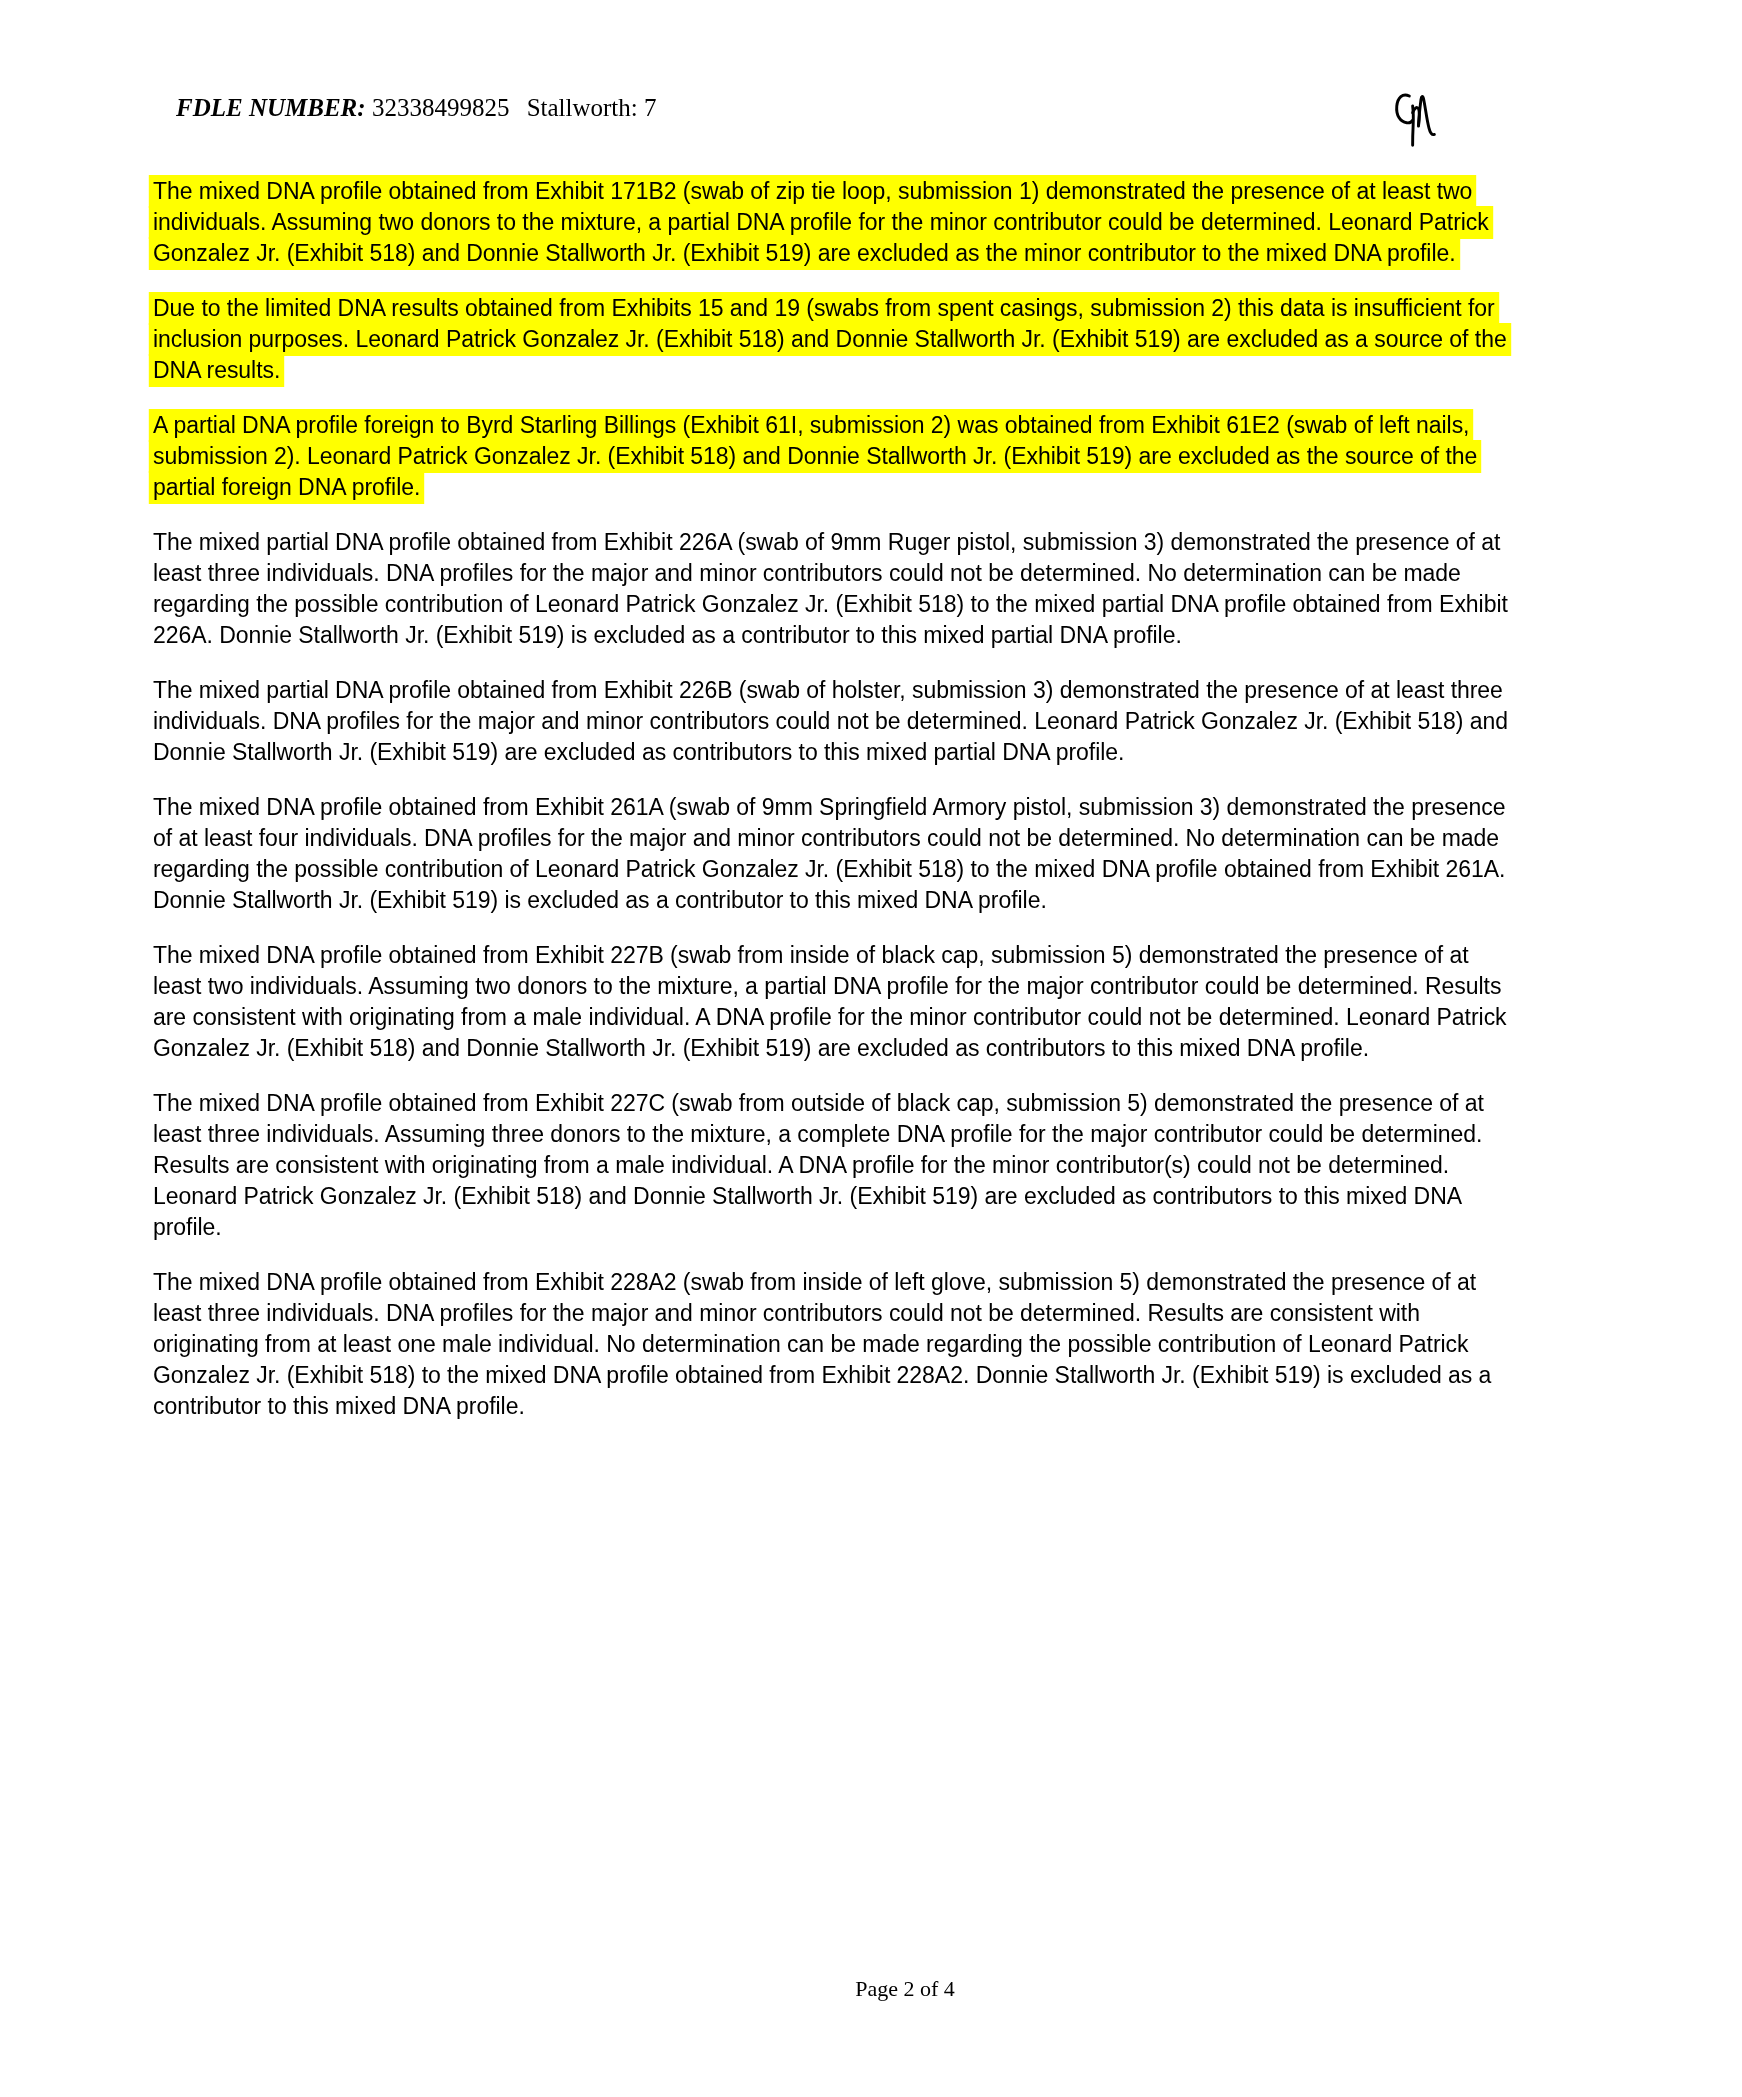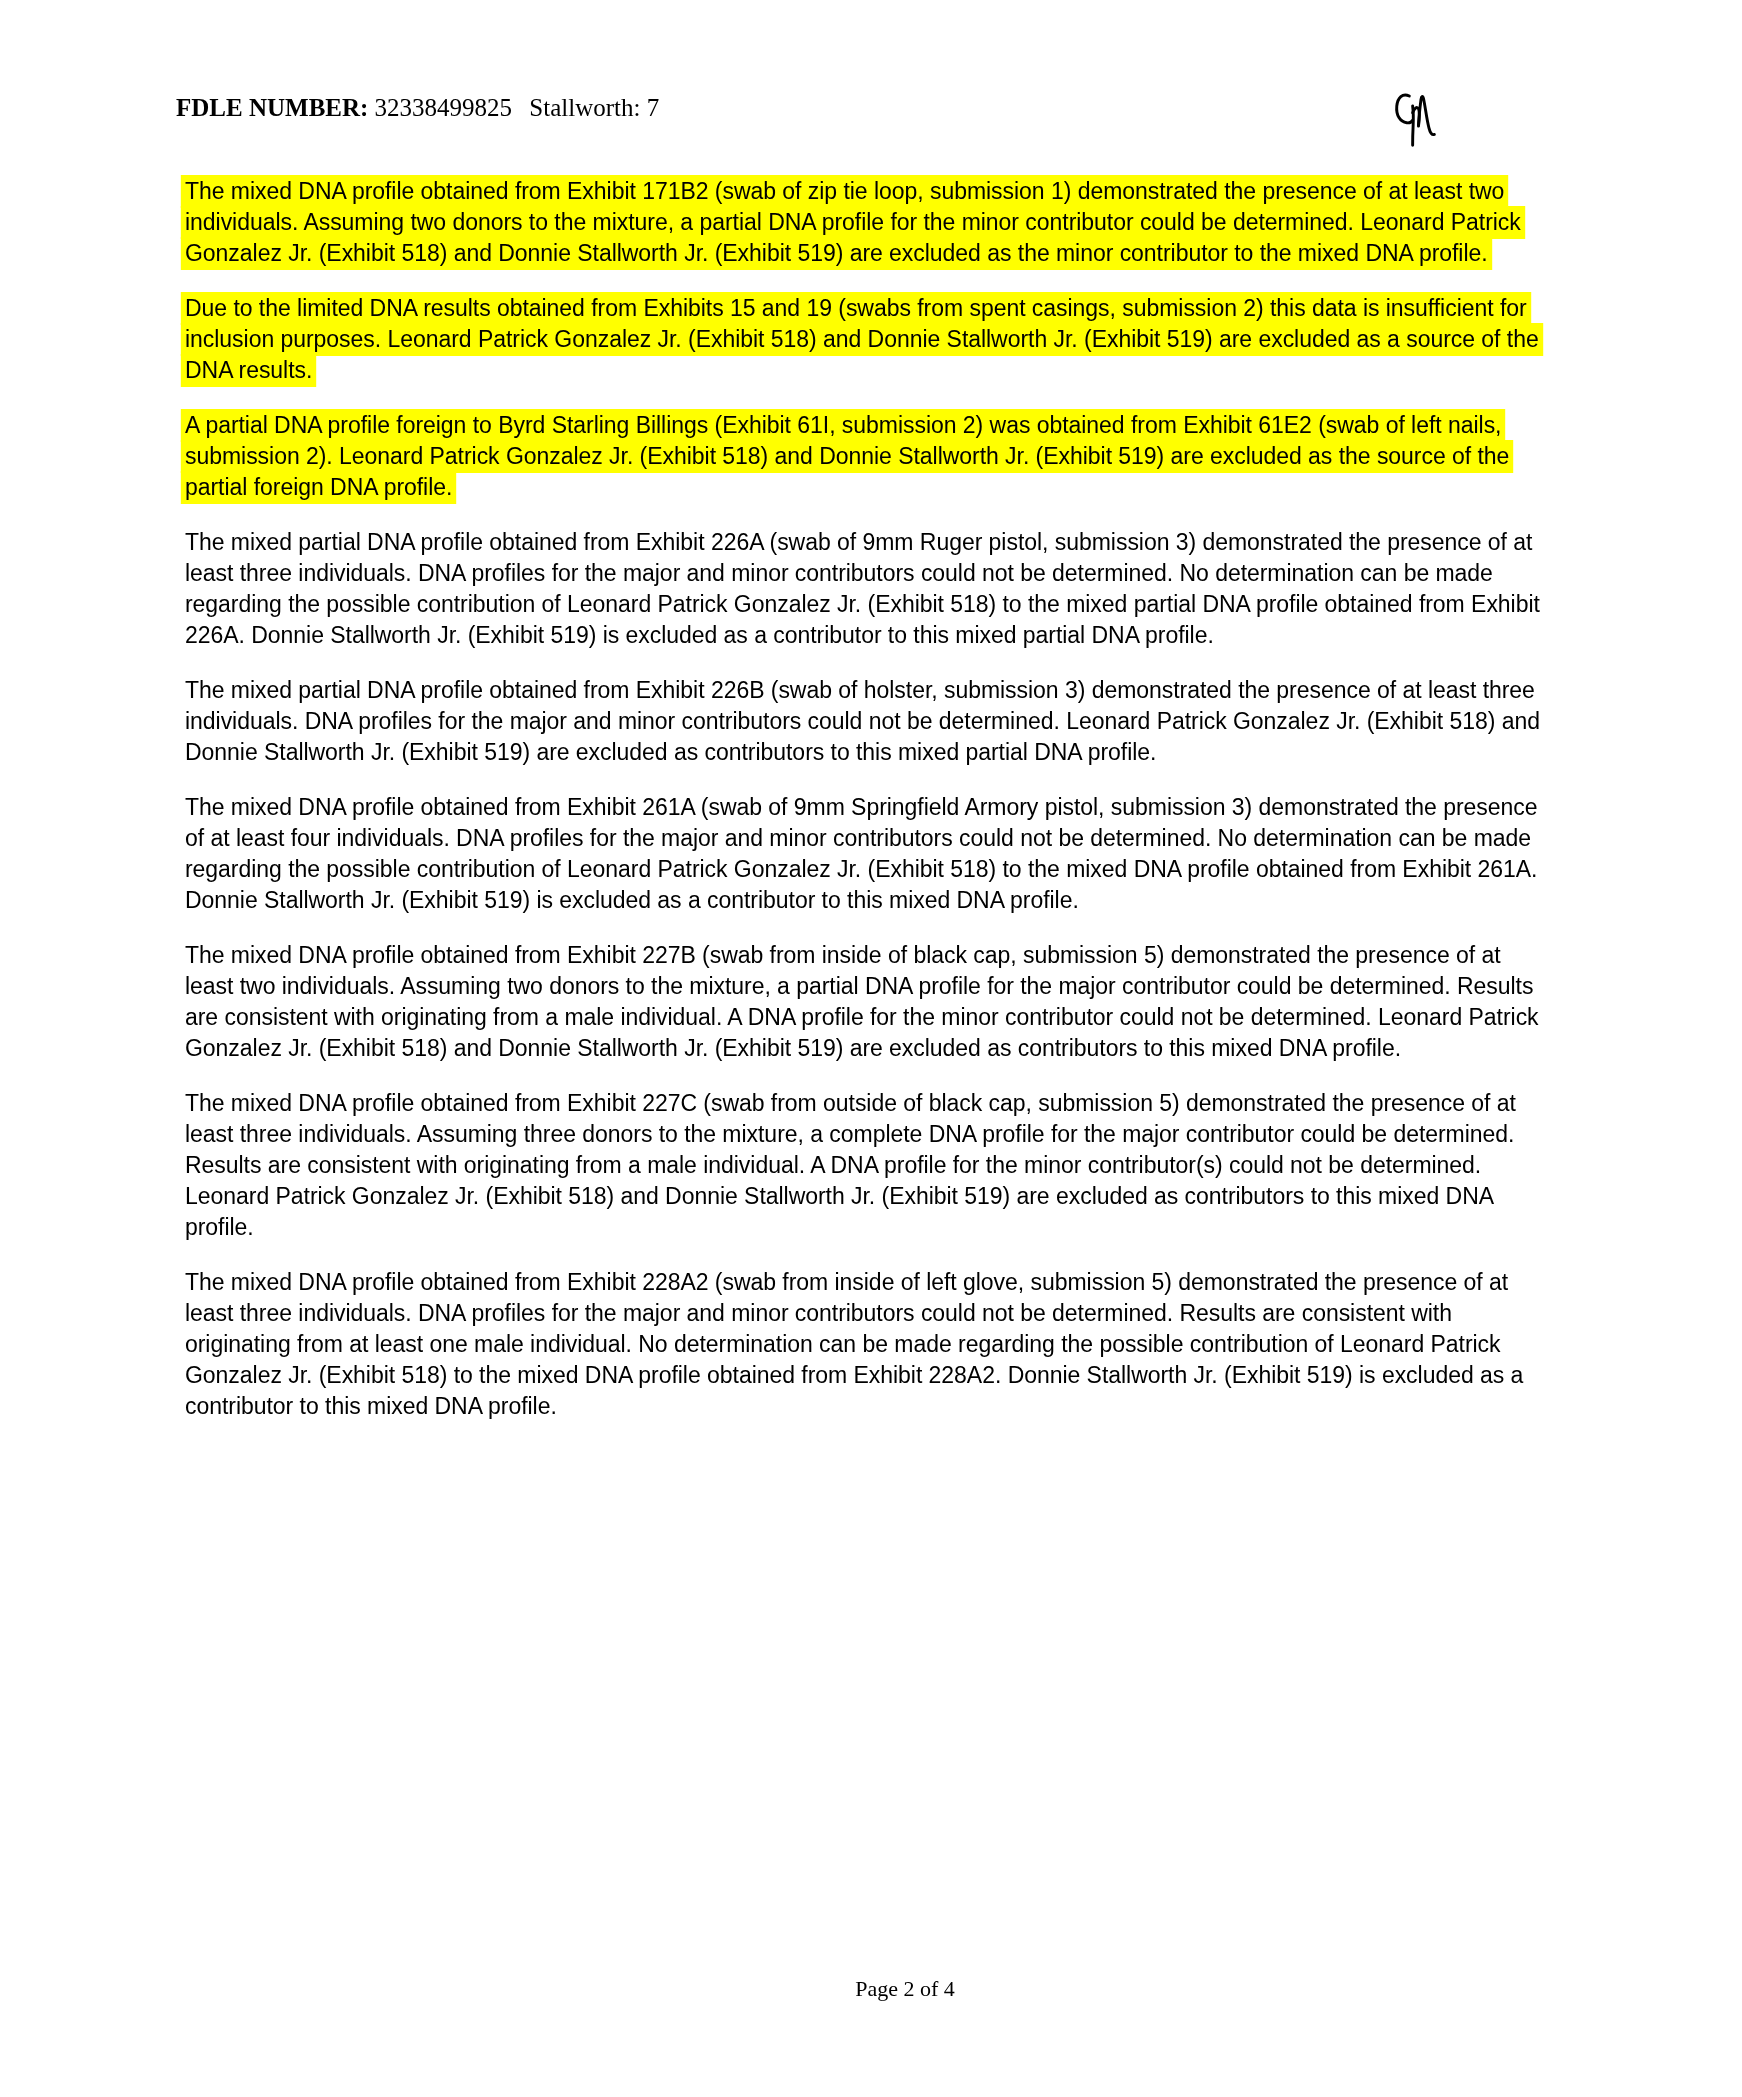--- a/index.html
+++ b/index.html
@@ -35,20 +35,21 @@
   }
   .header-line {
     font-family: "Liberation Serif", serif;
     font-size: 25px;
     line-height: 29px;
     color: #000000;
     white-space: nowrap;
   }
   .header-line .lbl {
     font-weight: bold;
+    font-style: italic;
   }
   .header-line .val {
     font-weight: normal;
   }
   .header-line .sub-lbl {
     font-weight: normal;
     margin-left: 11px;
   }
 
   
@@ -64,21 +65,20 @@
     width: 101px;
     height: 71px;
   }
 
   
   .body-col {
     position: absolute;
     top: 176px;
     left: 153px;
     width: 1370px;
-    margin-left: 32px;
   }
 
   p.para {
     margin: 0 0 24px 0;
     font-family: "Liberation Sans", sans-serif;
     font-size: 23px;
     line-height: 31px;
     color: #000000;
     text-align: left;
     letter-spacing: -0.04px;

